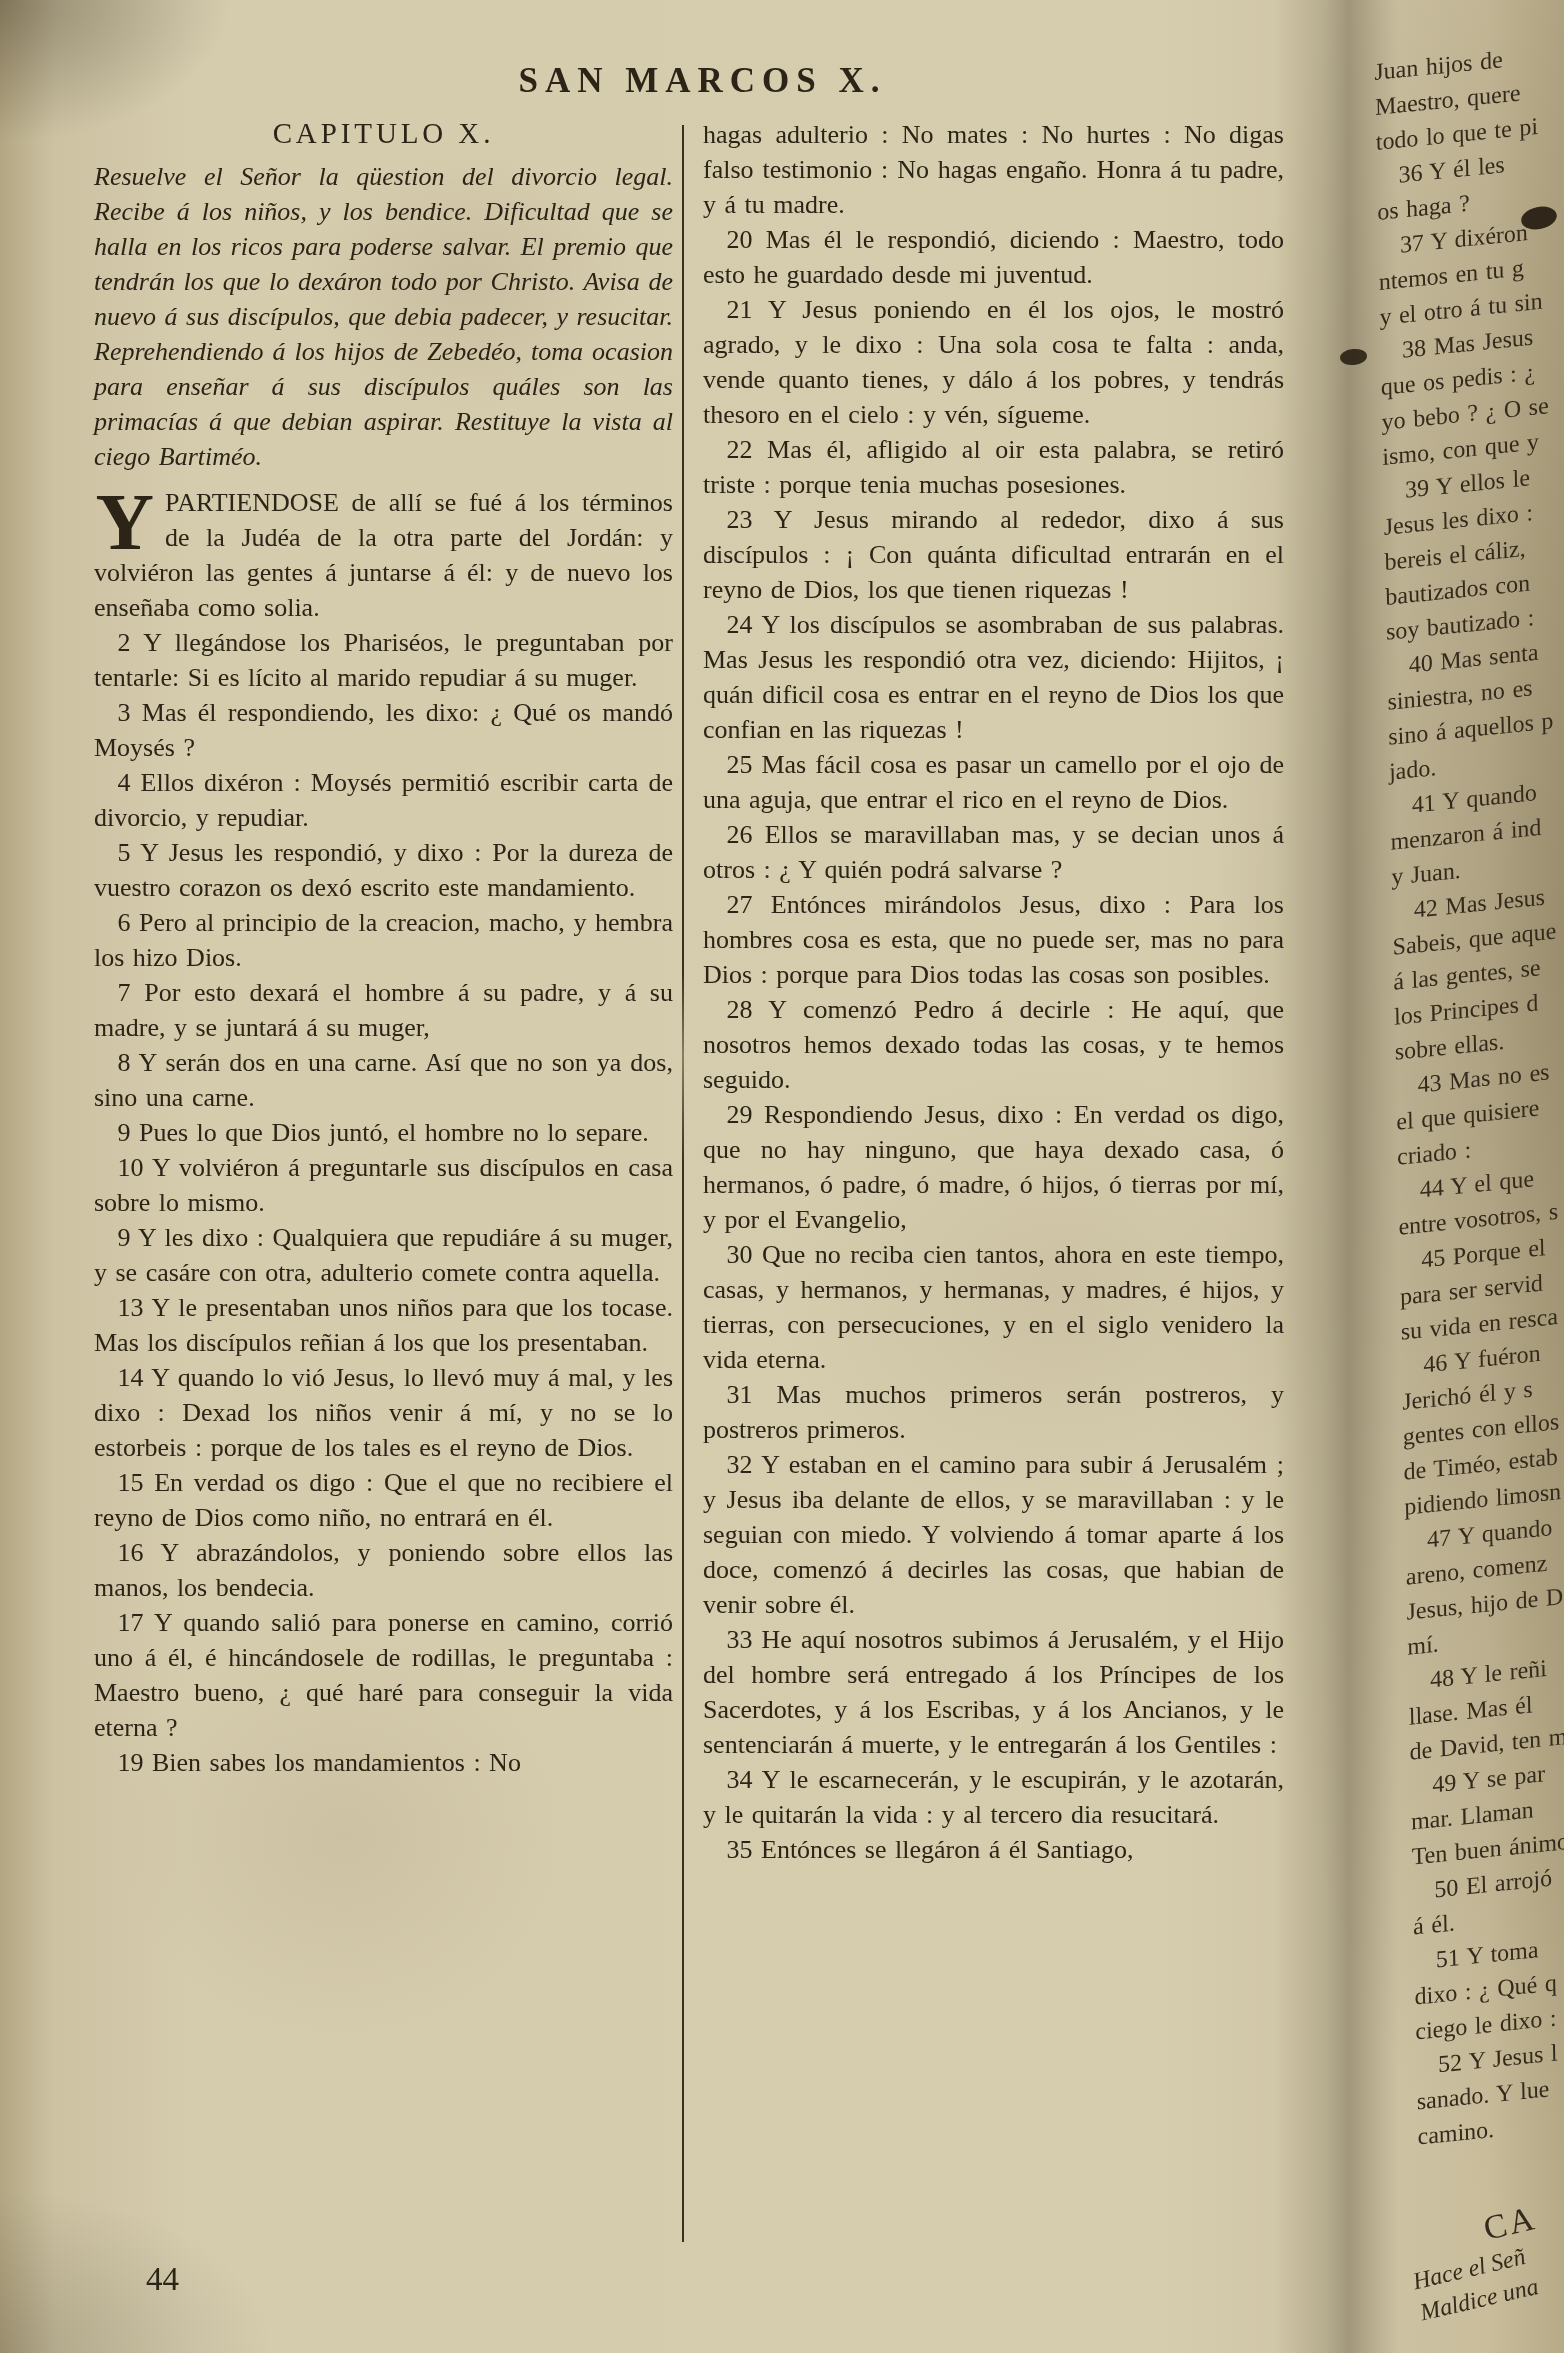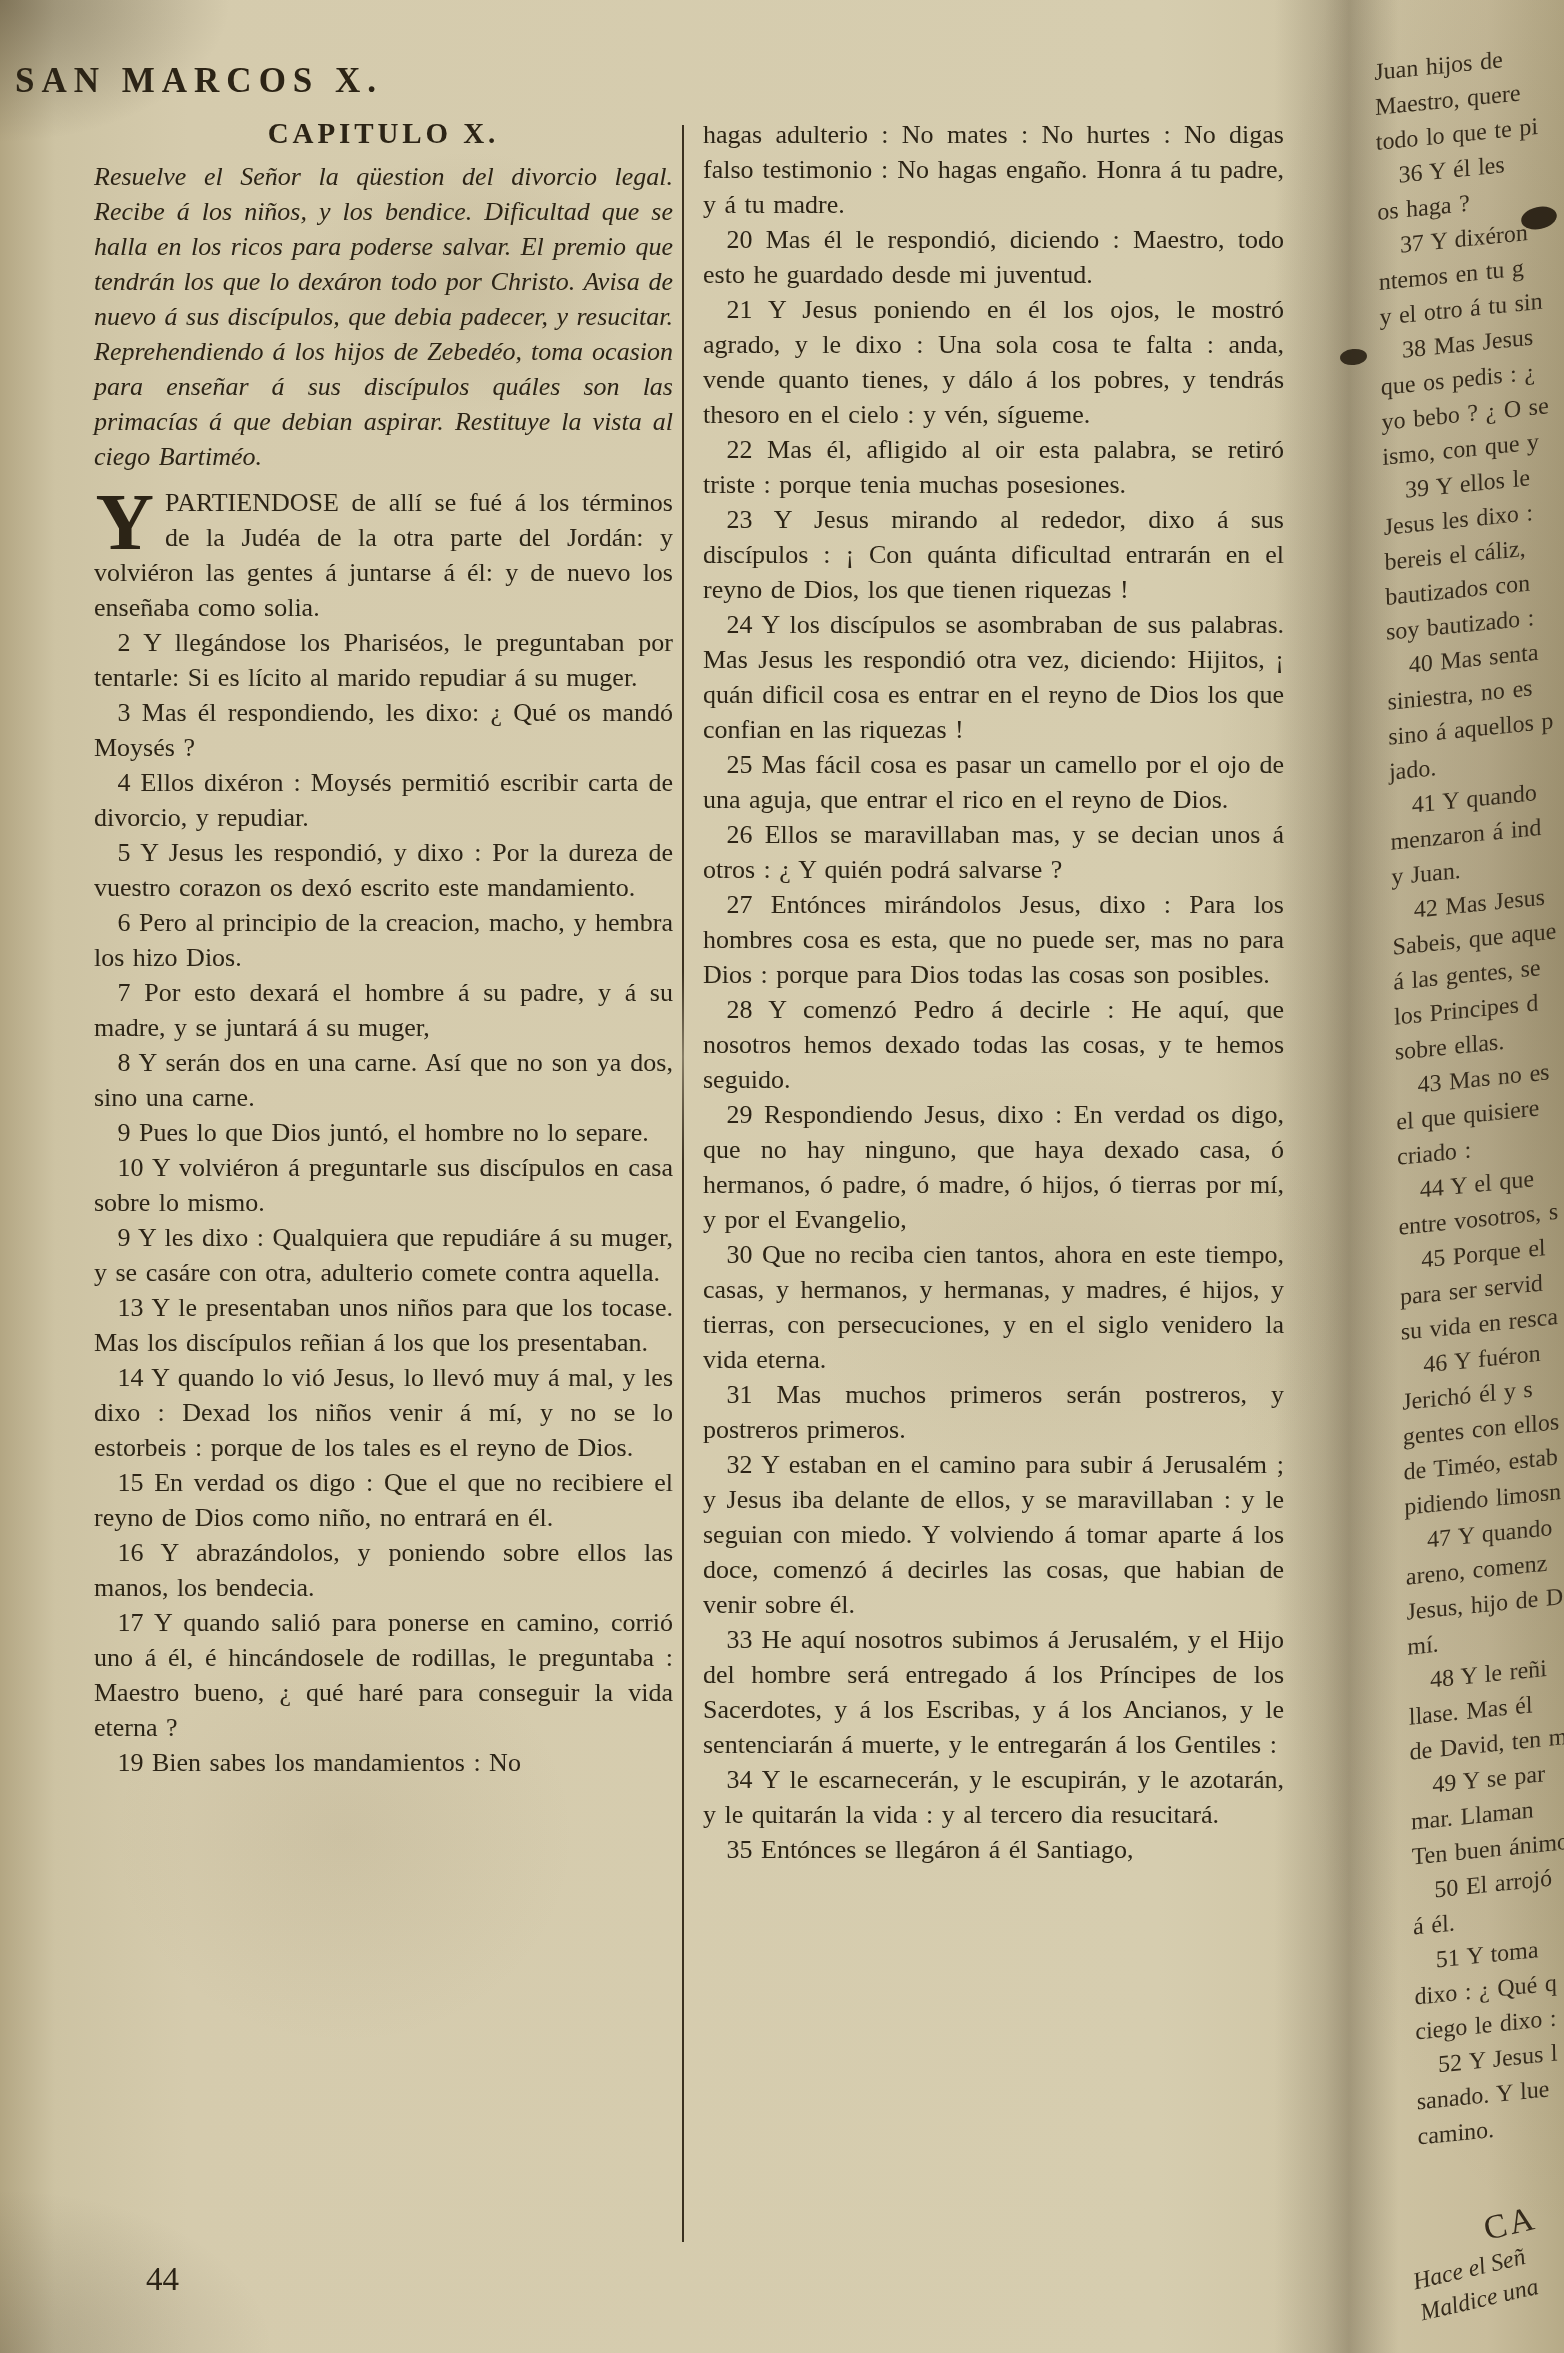--- a/index.html
+++ b/index.html
@@ -9,27 +9,27 @@
     background:
       radial-gradient(329px 203px at 0% 0%, rgba(46,36,20,.38), transparent 70%),
       radial-gradient(391px 235px at 0% 100%, rgba(46,36,20,.20), transparent 70%),
       radial-gradient(469px 1721px at 100% 40%, rgba(70,56,32,.26), transparent 75%),
       radial-gradient(235px 188px at 30% 12%, rgba(130,110,75,.14), transparent 70%),
       radial-gradient(407px 329px at 68% 55%, rgba(130,110,75,.12), transparent 70%),
       radial-gradient(329px 297px at 22% 78%, rgba(125,106,72,.10), transparent 70%),
       linear-gradient(90deg,#b3a683 0,#cdc3a3 55px,#d5cbad 188px,#d6cdaf 1158px,#cfc5a5 1330px,#c9bd9c 1487px,#b6aa87 1565px);
   }
   .running-header{
-    position:absolute;top:61px;left:15px;width:1389px;
+    position:absolute;top:61px;left:8px;width:1389px;text-align:center;
     font-size:35px;font-weight:700;letter-spacing:7px;
   }
   .col-left{position:absolute;left:94px;top:117px;width:579px;}
   .col-right{position:absolute;left:703px;top:117px;width:581px;}
   .chapter-heading{
-    text-align:center;font-size:29px;font-weight:700;letter-spacing:3.9px;margin:0 0 9.4px;
+    text-align:center;font-size:29px;font-weight:400;letter-spacing:3.9px;margin:0 0 9.4px;
   }
   .summary{
     font-style:italic;text-align:justify;margin:0 0 11px;
     font-size:26px;line-height:35px;word-spacing:2px;
   }
   .opening,.verse{
     font-size:26px;line-height:35px;text-align:justify;margin:0;word-spacing:2px;
   }
   .opening{text-indent:0;}
   .dropcap{

